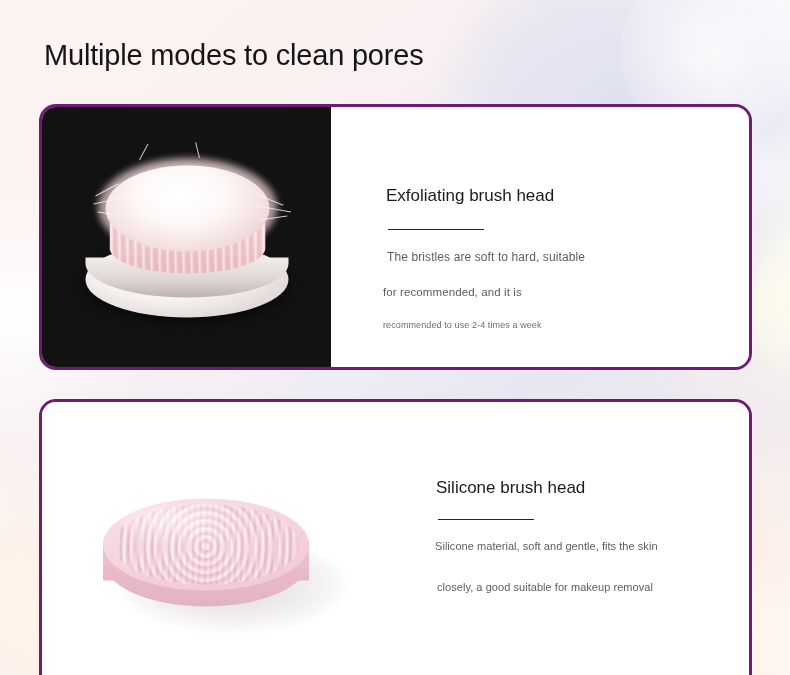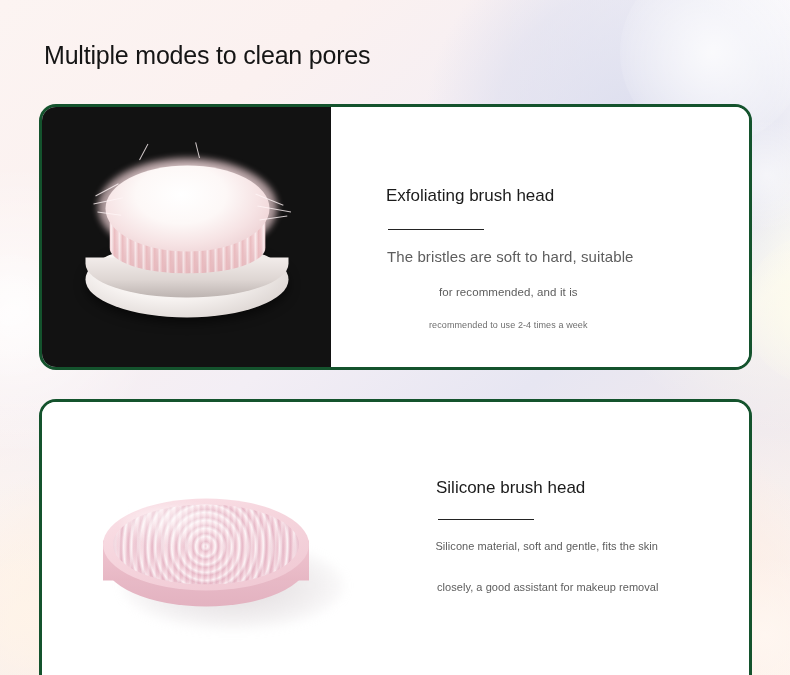--- a/index.html
+++ b/index.html
@@ -57,38 +57,37 @@
     position: absolute;
     border-radius: 50%;
     pointer-events: none;
   }
 
   
   .page-title {
     position: absolute;
     left: 44px;
     top: 38px;
-    font-size: 25px;
+    font-size: 29px;
     line-height: 34px;
     font-weight: 500;
     color: #151515;
     letter-spacing: -0.2px;
     white-space: nowrap;
   }
 
   
   .card {
     position: absolute;
     box-sizing: border-box;
-    border: 3px solid #14532d;
+    border: 3px solid #701a75;
     border-radius: 17px;
     background: #ffffff;
     overflow: hidden;
     display: flex;
-    text-align: center;
   }
   #card-1 { left: 39px; top: 104px; width: 713px; height: 266px; }
   #card-2 { left: 39px; top: 399px; width: 713px; height: 318px; }
 
   .card-media {
     position: relative;
     flex: 0 0 auto;
     overflow: hidden;
   }
   #card-1 .card-media { width: 289px; background: #121212; }
@@ -121,21 +120,21 @@
   .card-lines {
     position: absolute;
   }
   #card-1 .card-lines { left: 56px; top: 142px; }
   #card-2 .card-lines { left: 38px; top: 136px; }
 
   .body-line {
     color: #5d5d5d;
     white-space: nowrap;
   }
-  #card-1 .body-line.l0 { font-size: 15px; line-height: 16px; margin-bottom: 19px; letter-spacing: 0.1px; }
+  #card-1 .body-line.l0 { font-size: 12px; line-height: 16px; margin-bottom: 19px; letter-spacing: 0.1px; }
   #card-1 .body-line.l1 { font-size: 11.5px; line-height: 16px; margin-bottom: 19px; margin-left: -4px; letter-spacing: 0.1px; }
   #card-1 .body-line.l2 { font-size: 9px;  line-height: 13px; margin-left: -4px; color: #6e6e6e; letter-spacing: 0.1px; }
   #card-2 .body-line { font-size: 11px; line-height: 17px; letter-spacing: 0.05px; }
   #card-2 .body-line.l0 { margin-bottom: 24px; }
   #card-2 .body-line.l1 { margin-left: 2px; }
 
   
   .brush-wrap {
     position: absolute;
     left: 50%;
@@ -321,18 +320,18 @@
           <div class="nubs2"></div>
         </div>
         <div class="gloss"></div>
       </div>
     </div>
     <div class="card-body">
       <div class="card-heading">Silicone brush head</div>
       <div class="card-divider"></div>
       <div class="card-lines">
         <div class="body-line l0">Silicone material, soft and gentle, fits the skin</div>
-        <div class="body-line l1">closely, a good assistant for makeup removal</div>
+        <div class="body-line l1">closely, a good suitable for makeup removal</div>
       </div>
     </div>
   </div>
 
 </div>
 
 </body></html>

